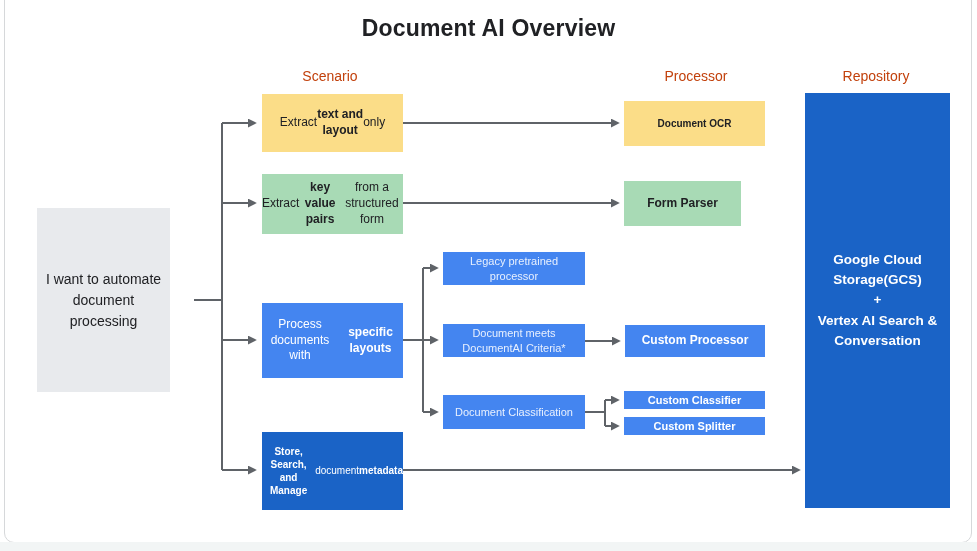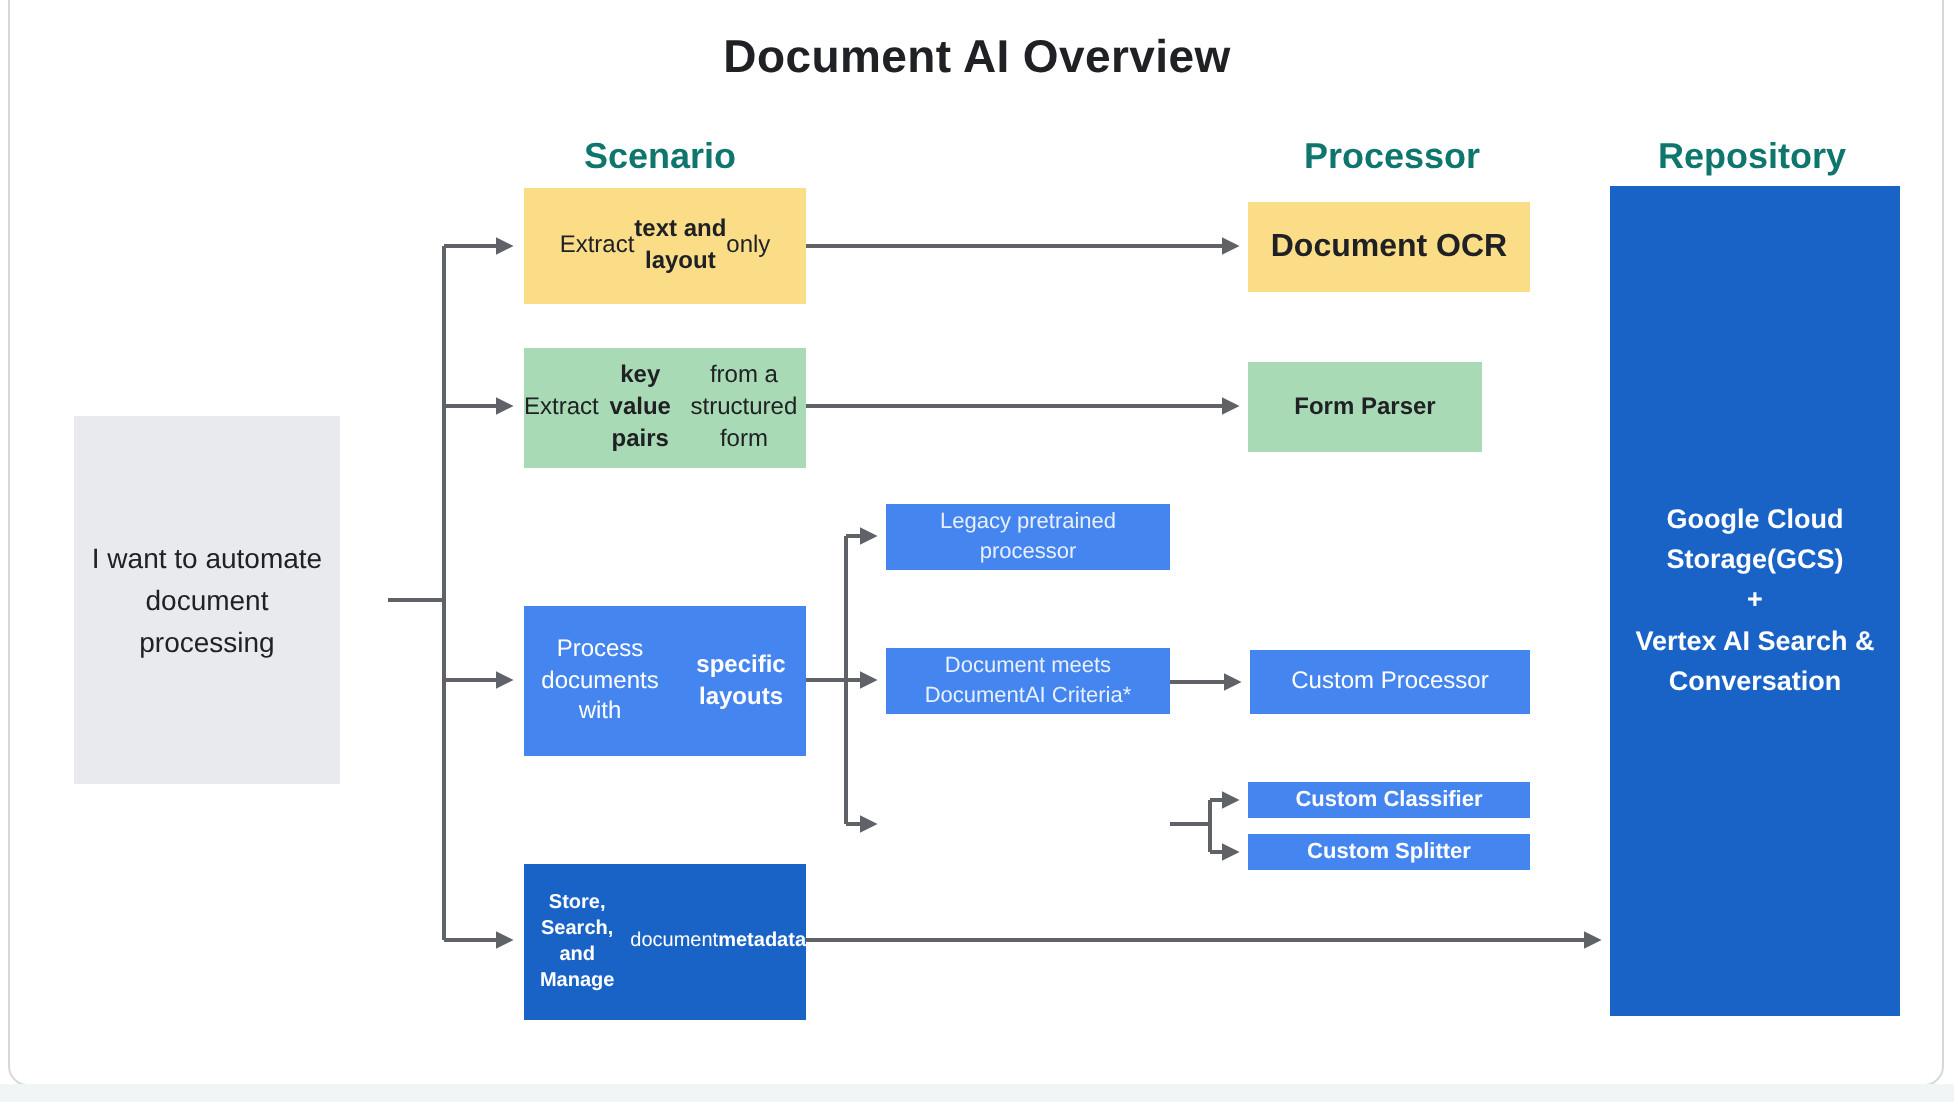--- a/index.html
+++ b/index.html
@@ -19,21 +19,21 @@
   .bottom-strip {
     position: absolute; left: 0; top: 542px; width: 977px; height: 9px;
     background: #f2f5f5;
   }
   .title {
     position: absolute; left: 0; top: 15px; width: 977px;
     text-align: center; font-size: 23px; font-weight: 600;
     color: #202124; letter-spacing: 0.2px; margin: 0;
   }
   .col-header {
-    position: absolute; font-size: 18px; font-weight: 700; color: #0f766e;
+    position: absolute; font-size: 14px; font-weight: 400; color: #c2410c;
     text-align: center; width: 150px;
   }
   .hdr-scenario  { left: 255px; top: 68px; }
   .hdr-processor { left: 621px; top: 68px; }
   .hdr-repository{ left: 801px; top: 68px; }
 
   .box {
     position: absolute; display: flex; align-items: center; justify-content: center;
     text-align: center; white-space: pre-line; box-sizing: border-box;
     line-height: 1.32;
@@ -42,29 +42,29 @@
 
   .intent-box {
     left: 37px; top: 208px; width: 133px; height: 184px;
     background: var(--gray_box); color: #202124; font-size: 14px; line-height: 1.5;
   }
   .sc-yellow { left: 262px; top: 94px;  width: 141px; height: 58px; background: var(--yellow); color: #202124; font-size: 12px; }
   .sc-green  { left: 262px; top: 174px; width: 141px; height: 60px; background: var(--green);  color: #202124; font-size: 12px; }
   .sc-blue   { left: 262px; top: 303px; width: 141px; height: 75px; background: var(--blue);   color: #ffffff; font-size: 12px; }
   .sc-dark   { left: 262px; top: 432px; width: 141px; height: 78px; background: var(--dark_blue); color: #ffffff; font-size: 10px; }
 
-  .pr-ocr    { left: 624px; top: 101px; width: 141px; height: 45px; background: var(--yellow); color: #202124; font-size: 16px; font-weight: 700; }
+  .pr-ocr    { left: 624px; top: 101px; width: 141px; height: 45px; background: var(--yellow); color: #202124; font-size: 10px; font-weight: 700; }
   .pr-form   { left: 624px; top: 181px; width: 117px; height: 45px; background: var(--green);  color: #202124; font-size: 12px; font-weight: 700; }
 
   .sub-box   { background: var(--blue); color: #e8f0fe; font-size: 11px; }
   .pr-legacy { left: 443px; top: 252px; width: 142px; height: 33px; }
   .pr-criteria { left: 443px; top: 324px; width: 142px; height: 33px; }
   .pr-classification { left: 443px; top: 395px; width: 142px; height: 34px; }
 
-  .pr-custom { left: 625px; top: 325px; width: 140px; height: 32px; background: var(--blue); color: #ffffff; font-size: 12px; font-weight: 400; }
+  .pr-custom { left: 625px; top: 325px; width: 140px; height: 32px; background: var(--blue); color: #ffffff; font-size: 12px; font-weight: 700; }
   .pr-classifier { left: 624px; top: 391px; width: 141px; height: 18px; background: var(--blue); color: #ffffff; font-size: 11px; font-weight: 700; }
   .pr-splitter   { left: 624px; top: 417px; width: 141px; height: 18px; background: var(--blue); color: #ffffff; font-size: 11px; font-weight: 700; }
 
   .repo-box {
     left: 805px; top: 93px; width: 145px; height: 415px;
     background: var(--dark_blue); color: #ffffff;
     font-size: 13.5px; font-weight: 700; line-height: 1.5;
   }
   svg.connectors { position: absolute; left: 0; top: 0; pointer-events: none; }
 </style>
@@ -130,20 +130,21 @@
   <div class="box sc-dark"><span class="b">Store, Search, and
 Manage</span><span> document
 </span><span class="b">metadata</span></div>
 
   <div class="box pr-ocr">Document OCR</div>
   <div class="box pr-form">Form Parser</div>
   <div class="box sub-box pr-criteria">Document meets
 DocumentAI Criteria*</div>
   <div class="box sub-box pr-legacy">Legacy pretrained
 processor</div>
+  <div class="box sub-box pr-classification">Document Classification</div>
   <div class="box pr-custom">Custom Processor</div>
   <div class="box pr-classifier">Custom Classifier</div>
   <div class="box pr-splitter">Custom Splitter</div>
 
   <div class="box repo-box">Google Cloud
 Storage(GCS)
 +
 Vertex AI Search &amp;
 Conversation</div>
 

